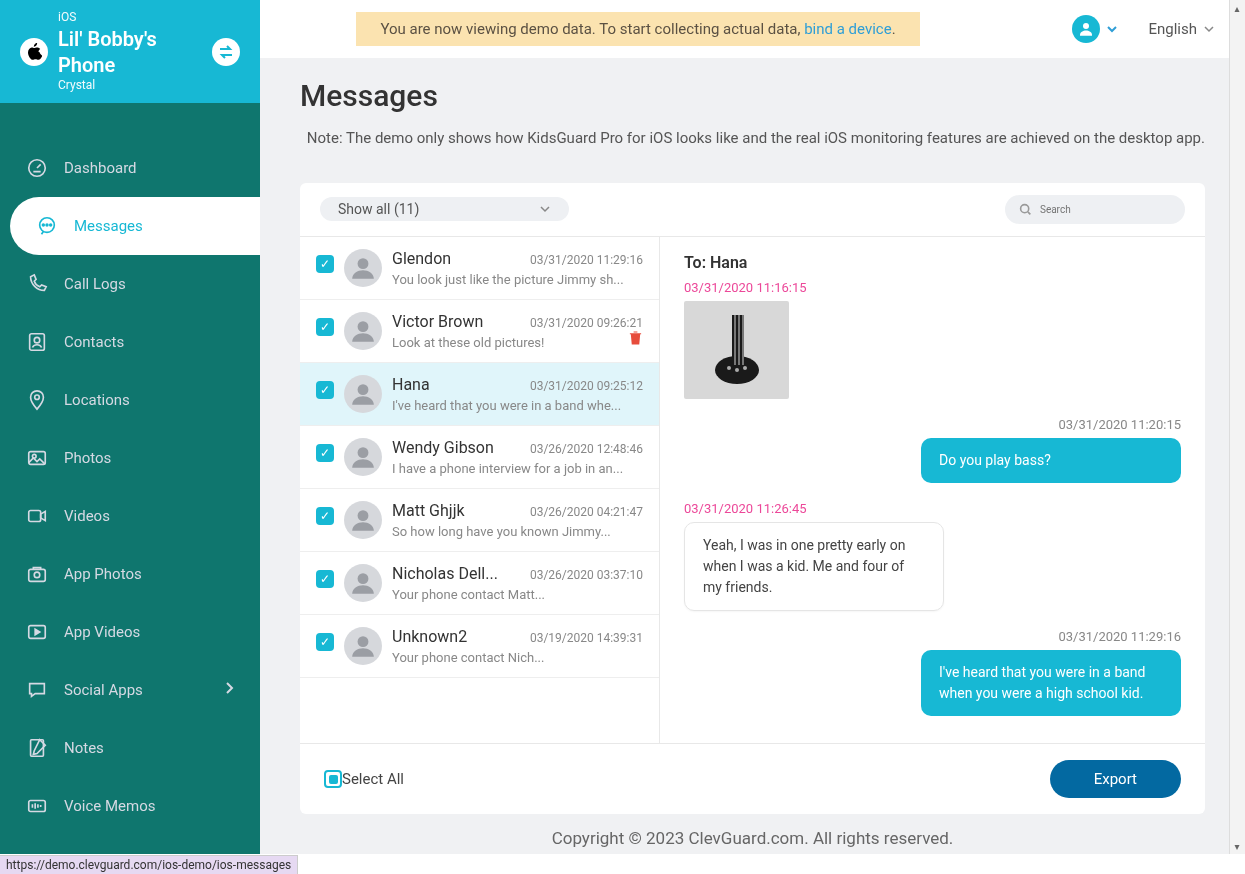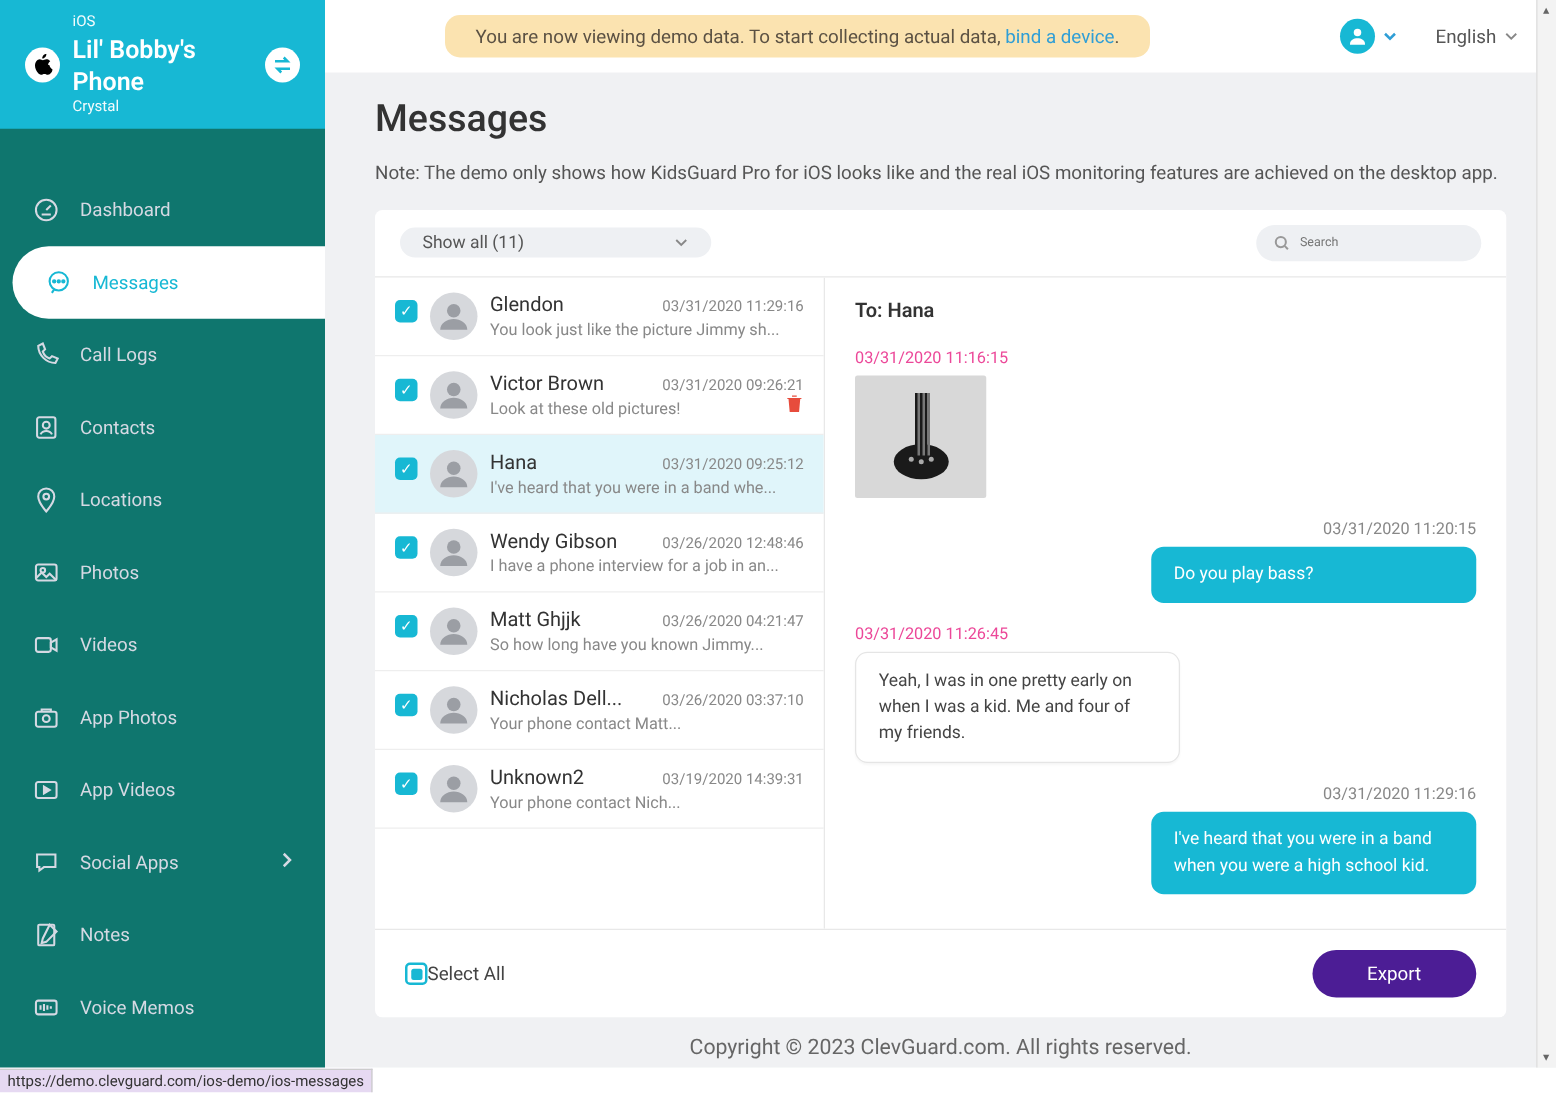--- a/index.html
+++ b/index.html
@@ -13,58 +13,58 @@
 .device-info .name { font-weight:600; font-size:20px; }
 .device-info .sub { font-size:12px; opacity:.95; }
 .swap-circle { width:28px; height:28px; background:#fff; border-radius:50%; display:flex; align-items:center; justify-content:center; color:#17b8d4; }
 .nav { padding-top:36px; }
 .nav-item { display:flex; align-items:center; gap:16px; padding:18px 26px; cursor:pointer; font-size:15px; color:#d5d9e3; }
 .nav-item .ic { width:22px; height:22px; display:flex; align-items:center; justify-content:center; }
 .nav-item.active { background:#fff; color:#17b8d4; border-radius:30px 0 0 30px; margin-left:10px; }
 .nav-item .chev { margin-left:auto; }
 .main { flex:1; background:#f0f1f3; display:flex; flex-direction:column; overflow:hidden; }
 .topbar { background:#fff; display:flex; align-items:center; padding:12px 30px; gap:20px; }
-.banner { background:#fbe3b0; color:#5b5143; padding:8px 24px; border-radius:12px; font-size:15px; margin:0 auto; }
+.banner { background:#fbe3b0; color:#5b5143; padding:8px 24px; border-radius:0; font-size:15px; margin:0 auto; }
 .banner a { color:#2f9ed6; text-decoration:none; }
 .user-area { margin-left:auto; display:flex; align-items:center; gap:30px; }
 .avatar-small { width:28px; height:28px; background:#17b8d4; border-radius:50%; display:flex; align-items:center; justify-content:center; color:#fff; }
 .lang { display:flex; align-items:center; gap:6px; color:#555; font-size:15px; cursor:pointer; }
 .content { padding:20px 40px 0 40px; flex:1; display:flex; flex-direction:column; overflow:hidden; }
 .page-title { font-size:30px; font-weight:500; color:#333; margin-bottom:14px; }
-.note { color:#555; font-size:15px; line-height:1.5; margin-bottom:18px; }
+.note { color:#555; font-size:15px; line-height:1.5; margin-bottom:33px;text-align:right; }
 .panel { background:#fff; border-radius:6px; flex:1; display:flex; flex-direction:column; overflow:hidden; }
 .panel-top { display:flex; align-items:center; padding:12px 20px; gap:20px; }
 .dropdown { background:#eef0f3; border-radius:20px; padding:4px 18px; display:flex; align-items:center; gap:120px; font-size:14px; color:#555; cursor:pointer; }
 .search { margin-left:auto; background:#eef0f3; border-radius:20px; padding:7px 14px; display:flex; align-items:center; gap:8px; width:180px; }
 .search input { border:none; background:transparent; outline:none; font-size:10px; width:100%; color:#555; }
 .panel-body { display:flex; flex:1; overflow:hidden; border-top:1px solid #e8e8e8; }
 .conv-list { width:360px; border-right:1px solid #e8e8e8; overflow-y:auto; }
 .conv { display:flex; align-items:flex-start; padding:12px 16px; gap:10px; border-bottom:1px solid #eee; cursor:pointer; position:relative; }
 .conv.active { background:#e0f5fa; }
 .chk { width:18px; height:18px; background:#17b8d4; border-radius:4px; display:flex; align-items:center; justify-content:center; color:#fff; font-size:12px; margin-top:6px; flex-shrink:0; }
 .avatar { width:38px; height:38px; background:#d6d8dc; border-radius:50%; display:flex; align-items:center; justify-content:center; flex-shrink:0; }
 .conv-body { flex:1; min-width:0; }
 .conv-head { display:flex; justify-content:space-between; align-items:baseline; }
 .conv-name { font-size:16px; color:#333; }
 .conv-time { font-size:12px; color:#888; white-space:nowrap; }
 .conv-preview { font-size:13px; color:#888; margin-top:4px; white-space:nowrap; overflow:hidden; text-overflow:ellipsis; }
 .trash { color:#e74c3c; position:absolute; right:16px; bottom:12px; }
 .chat { flex:1; padding:16px 24px; overflow-y:auto; }
-.chat-to { font-size:16px; font-weight:600; color:#333; margin-bottom:22px; }
+.chat-to { font-size:16px; font-weight:600; color:#333; margin-bottom:8px; }
 .msg-row { margin-bottom:18px; }
 .msg-ts-left { font-size:13px; color:#ec4899; margin-bottom:6px; }
 .msg-ts-right { font-size:13px; color:#888; margin-bottom:6px; text-align:right; }
 .img-msg { width:105px; height:98px; background:#d8d8d8; display:flex; align-items:center; justify-content:center; border-radius:2px; }
 .bubble-out { background:#17b8d4; color:#fff; padding:12px 18px; border-radius:10px; max-width:260px; margin-left:auto; font-size:14px; line-height:1.5; }
 .bubble-in { background:#fff; border:1px solid #e5e5e5; color:#444; padding:12px 18px; border-radius:10px; max-width:260px; font-size:14px; line-height:1.5; box-shadow:0 1px 2px rgba(0,0,0,.04); }
 .panel-footer { border-top:1px solid #e8e8e8; padding:16px 24px; display:flex; align-items:center; }
 .select-all { display:flex; align-items:center; font-size:15px; color:#444; cursor:pointer; }
 .sa-box { width:18px; height:18px; border:2px solid #17b8d4; border-radius:4px; display:flex; align-items:center; justify-content:center; }
 .sa-inner { width:9px; height:9px; background:#17b8d4; border-radius:2px; }
-.export-btn { margin-left:auto; background:#4c1d95; color:#fff; border:none; padding:10px 44px; border-radius:20px; font-size:15px; cursor:pointer; }
+.export-btn { margin-left:auto; background:#0369a1; color:#fff; border:none; padding:10px 44px; border-radius:20px; font-size:15px; cursor:pointer; }
 .copyright { text-align:center; padding:14px 0 6px; color:#666; font-size:17px; background:#f0f1f3; }
 .statusbar { position:absolute; bottom:0; left:0; background:#e6d9f2; font-size:12px; color:#333; padding:2px 6px; border:1px solid #ccc; border-left:none; border-bottom:none; }
 .scroll-hint { position:absolute; right:0; top:0; width:16px; height:854px; background:#f3f3f3; border-left:1px solid #ddd; }
 .scroll-arrow { position:absolute; right:0; width:16px; height:16px; display:flex; align-items:center; justify-content:center; color:#666; font-size:10px; }
 </style>
 </head>
 <body>
 
 <div class="app">
   <aside class="sidebar">

